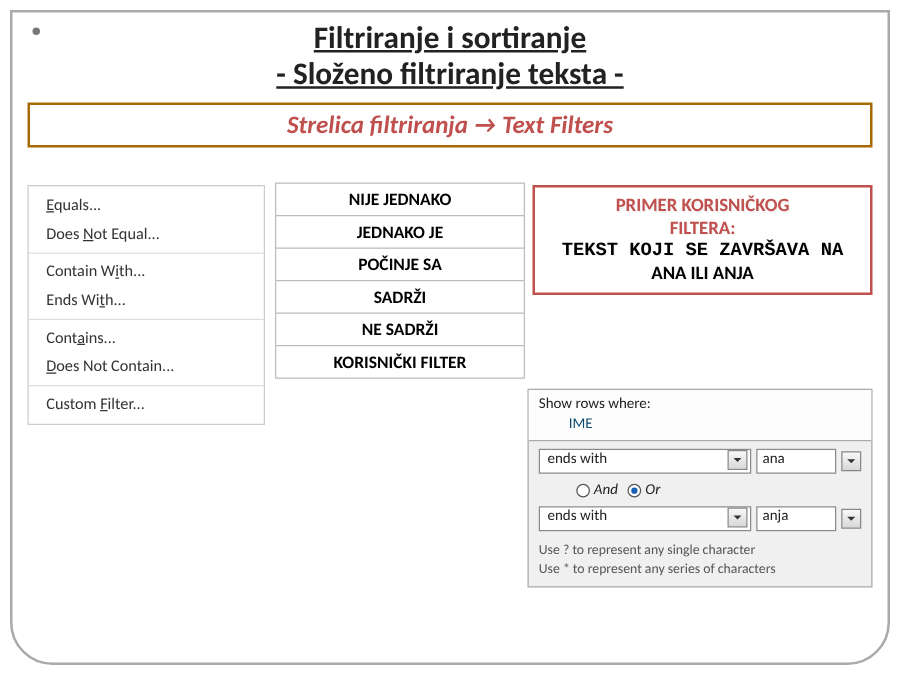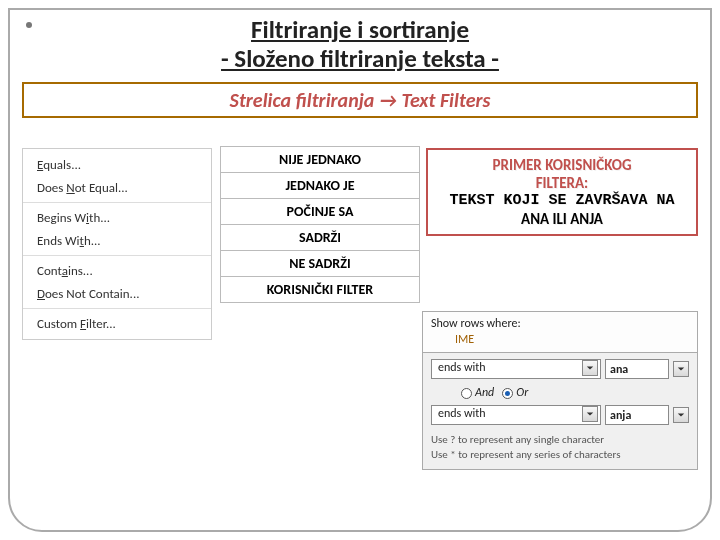--- a/index.html
+++ b/index.html
@@ -111,21 +111,21 @@
     margin-top:43px;
   }
   .fp-top {
     background:#fdfdfd;
     border-bottom:1px solid #aaa;
     padding:4px 8px;
   }
   .fp-field {
     padding:2px 6px 2px 24px;
     font-size:12px;
-    color:#a16207;
+    color:#0c4a6e;
   }
   .fp-body { padding:6px 8px; }
   .row { display:flex; align-items:center; margin-bottom:6px; gap:4px; }
   .select {
     flex:1;
     display:flex;
     align-items:flex-start;
     justify-content:space-between;
     background:#fff;
     border:1px solid #8a8a8a;
@@ -140,21 +140,21 @@
     display:flex; align-items:center; justify-content:center;
   }
   .dropbtn svg { width:8px; height:8px; }
   .val {
     width:64px;
     background:#fff;
     border:1px solid #8a8a8a;
     height:20px;
     padding:0 4px;
     font-size:12px;
-    display:flex; align-items:center;font-weight:bold;
+    display:flex; 
   }
   .radios { display:flex; gap:8px; margin: 2px 0 6px 30px; align-items:center; font-size:12px;font-style:italic; }
   .radio {
     width:11px; height:11px; border:1px solid #555; border-radius:50%;
     display:inline-block; position:relative; margin-right:3px; vertical-align:middle;
     background:#fff;
   }
   .radio.checked::after {
     content:""; position:absolute; left:2px; top:2px; width:5px; height:5px;
     background:#1a5fb4; border-radius:50%;
@@ -174,21 +174,21 @@
   <div class="subtitle-box">
     <span>Strelica filtriranja → Text Filters</span>
   </div>
 
   <div class="content">
 
     <div class="menu">
       <div class="menu-item"><span></span><u>E</u><span>quals...</span></div>
       <div class="menu-item"><span>Does </span><u>N</u><span>ot Equal...</span></div>
       <div class="sep"></div>
-      <div class="menu-item"><span>Begins W</span><u>i</u><span>th...</span></div>
+      <div class="menu-item"><span>Contain W</span><u>i</u><span>th...</span></div>
       <div class="menu-item"><span>Ends Wi</span><u>t</u><span>h...</span></div>
       <div class="sep"></div>
       <div class="menu-item"><span>Cont</span><u>a</u><span>ins...</span></div>
       <div class="menu-item"><span></span><u>D</u><span>oes Not Contain...</span></div>
       <div class="sep"></div>
       <div class="menu-item"><span>Custom </span><u>F</u><span>ilter...</span></div>
     </div>
 
     <div class="trans-table">
       <div>NIJE JEDNAKO</div>

